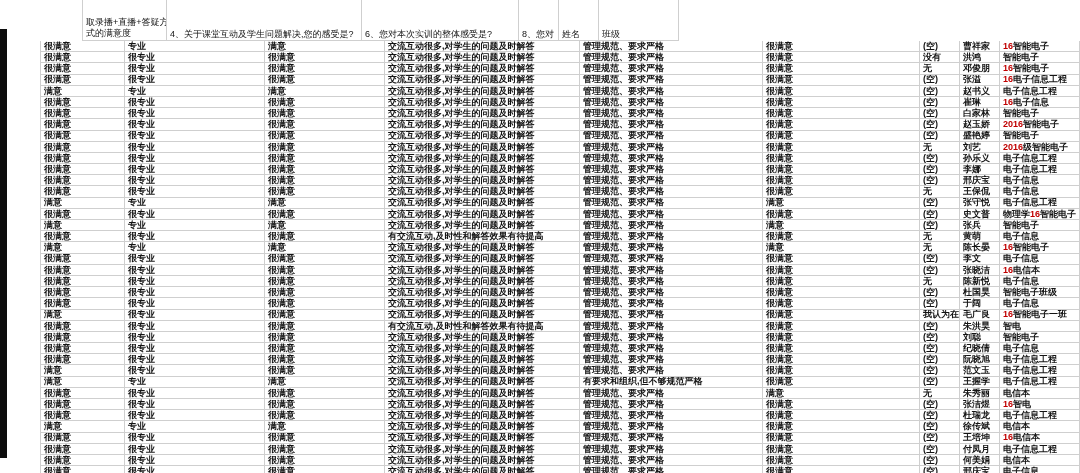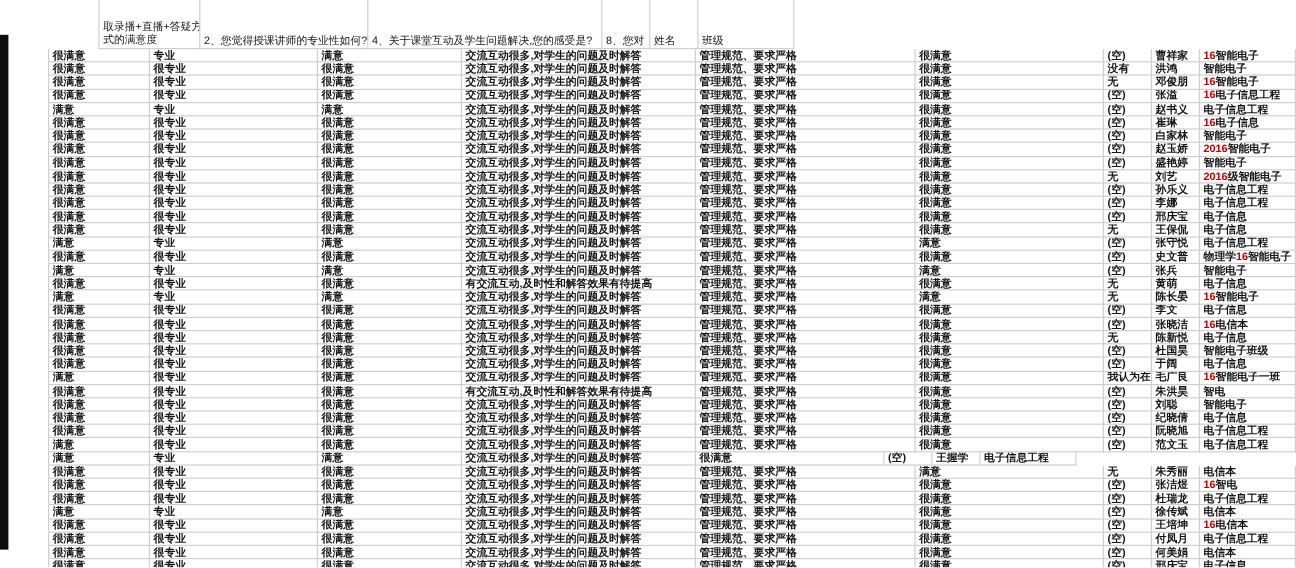--- a/index.html
+++ b/index.html
@@ -32,22 +32,22 @@
 
 <div class="stage">
   <div class="edge-strip"></div>
 
   <div class="sheet">
     <div class="hrow">
       <div class="cell wq1 hcell-q1">
         <div>取录播+直播+答疑方</div>
         <div>式的满意度</div>
       </div>
-      <div class="cell wq2">2、您觉得授课讲师的专业性如何?</div>
       <div class="cell wq4">4、关于课堂互动及学生问题解决,您的感受是?</div>
+      <div class="cell wq6">6、您对本次实训的整体感受是?</div>
       <div class="cell wq8">8、您对</div>
       <div class="cell wname">姓名</div>
       <div class="cell wcls">班级</div>
     </div>
 
     <div id="tbody">
         <div class="row">
     <div class="cell wq1">很满意</div>
     <div class="cell wq2">专业</div>
     <div class="cell wq3">满意</div>
@@ -375,20 +375,21 @@
     <div class="cell wq6">很满意</div>
     <div class="cell wq8">(空)</div>
     <div class="cell wname">范文玉</div>
     <div class="cell wcls">电子信息工程</div>
   </div>
         <div class="row">
     <div class="cell wq1">满意</div>
     <div class="cell wq2">专业</div>
     <div class="cell wq3">满意</div>
     <div class="cell wq4">交流互动很多,对学生的问题及时解答</div>
+    <div class="cell wq5">有要求和组织,但不够规范严格</div>
     <div class="cell wq6">很满意</div>
     <div class="cell wq8">(空)</div>
     <div class="cell wname">王握学</div>
     <div class="cell wcls">电子信息工程</div>
   </div>
         <div class="row">
     <div class="cell wq1">很满意</div>
     <div class="cell wq2">很专业</div>
     <div class="cell wq3">很满意</div>
     <div class="cell wq4">交流互动很多,对学生的问题及时解答</div>

